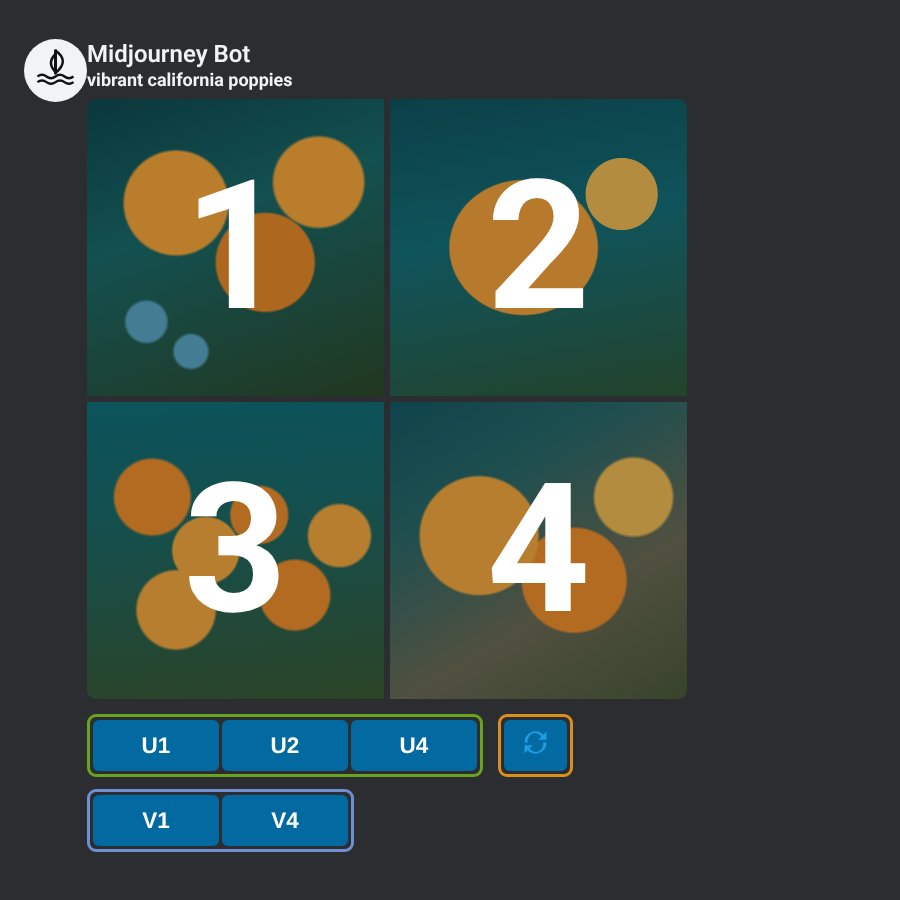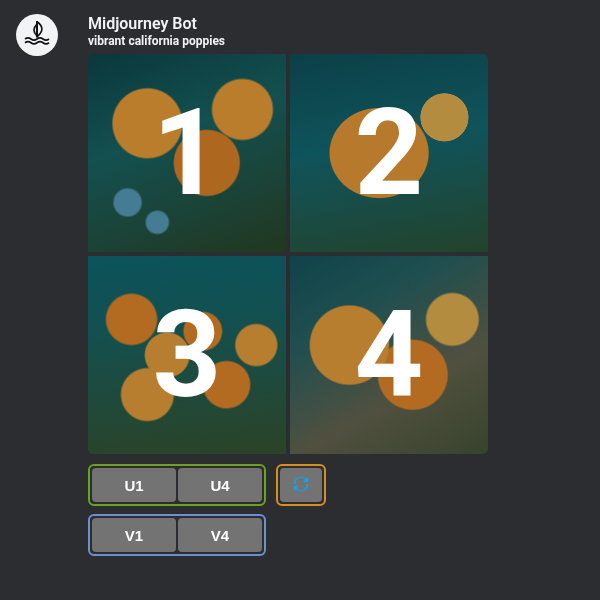--- a/index.html
+++ b/index.html
@@ -6,22 +6,22 @@
   body {
     background: #2b2d31;
     font-family: -apple-system, BlinkMacSystemFont, "Segoe UI", Roboto, Helvetica, Arial, sans-serif;
     color: #dbdee1;
     width: 600px;
     height: 600px;
     overflow: hidden;
   }
   .message {
     display: flex;
-    padding: 14px 16px;
-    gap: 30px;
+    padding: 26px 16px;
+    gap: 0;
   }
   .avatar {
     width: 42px;
     height: 42px;
     border-radius: 50%;
     background: #f2f3f5;
     flex-shrink: 0;
     display: flex;
     align-items: center;
     justify-content: center;
@@ -111,21 +111,21 @@
   }
   .btn-set.green { border-color: #6aa31f; }
   .btn-set.blue  { border-color: #6f8fd1; }
   .btn-single {
     border: 2px solid #d98e1e;
     border-radius: 6px;
     padding: 2px;
     display: flex;
   }
   .btn {
-    background: #737373;
+    background: #0369a1;
     color: #ffffff;
     font-weight: 600;
     font-size: 15px;
     border: none;
     border-radius: 4px;
     width: 84px;
     height: 34px;
     display: flex;
     align-items: center;
     justify-content: center;
@@ -167,20 +167,21 @@
       </div>
       <div class="tile t4">
         <div class="tile-num">4</div>
       </div>
     </div>
 
     <div class="controls">
       <div class="row">
         <div class="btn-set green">
           <button class="btn">U1</button>
+          <button class="btn">U2</button>
           <button class="btn">U4</button>
         </div>
         <div class="btn-single">
           <button class="btn icon">
             <span>
               <svg viewBox="0 0 24 24" fill="none">
                 <path d="M4 12a8 8 0 0 1 13.7-5.6L20 4v6h-6l2.4-2.4A5.5 5.5 0 0 0 6.5 12" fill="#1a9fe3"></path>
                 <path d="M20 12a8 8 0 0 1-13.7 5.6L4 20v-6h6l-2.4 2.4A5.5 5.5 0 0 0 17.5 12" fill="#1a9fe3"></path>
               </svg>
             </span>

